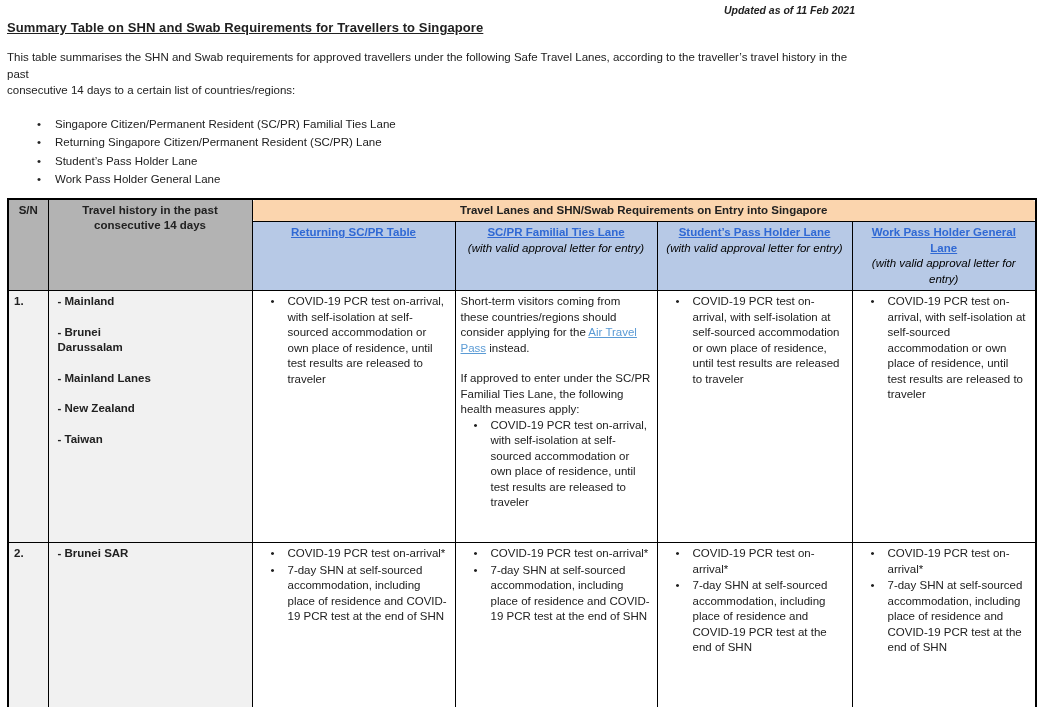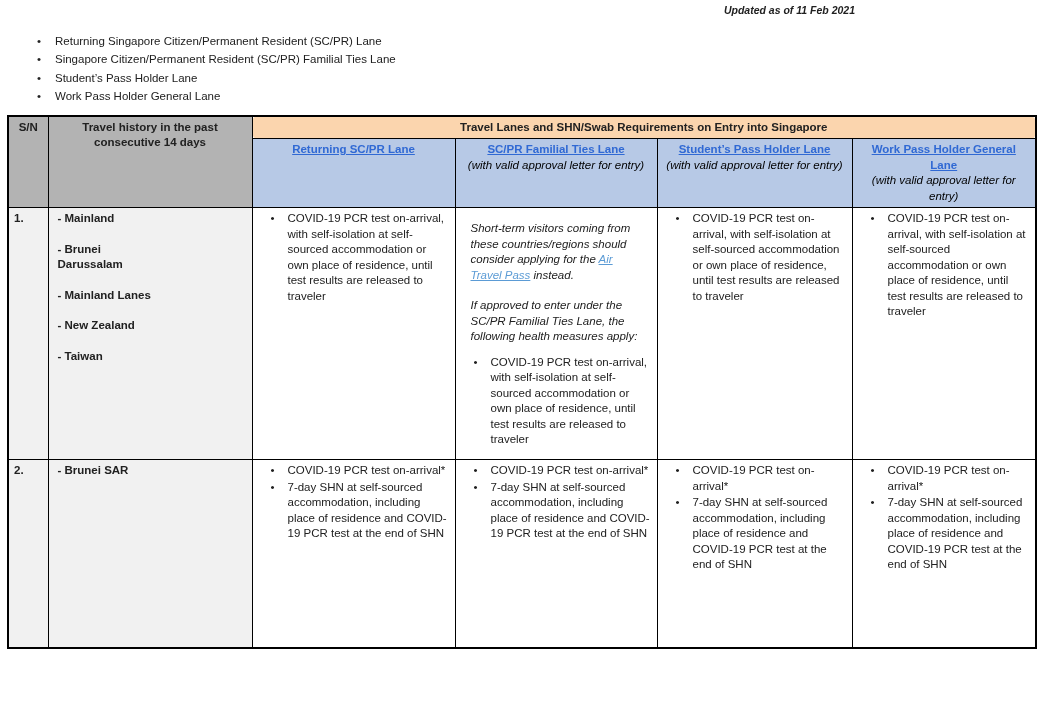--- a/index.html
+++ b/index.html
@@ -58,36 +58,39 @@
   .note{font-style:italic;font-weight:normal;color:#000;line-height:1.35;}
   td.sncell{background:var(--row-gray);font-weight:bold;padding-left:5px;}
   td.histcell{background:var(--row-gray);}
   .histitem{font-weight:bold;white-space:pre-line;margin-bottom:15px;padding-left:4px;}
   .histitem:last-child{margin-bottom:0;}
   .bi{display:flex;margin-bottom:1px;}
   .bi::before{
     content:"\2022";flex:0 0 30px;text-align:center;
   }
   .bt{flex:1 1 auto;}
-  .cellp{margin:10px;font-style:italic;}
+  .cellp{margin:0;}
   .gap{margin-top:15px;}
   a.inlink{color:var(--link-light-blue);text-decoration:underline;cursor:pointer;}
 </style>
 </head>
 <body>
 
 <div class="page">
 
   <div class="updated">Updated as of 11 Feb 2021</div>
 
-
+  <h1 class="title">Summary Table on SHN and Swab Requirements for Travellers to Singapore</h1>
+
+  <p class="intro">This table summarises the SHN and Swab requirements for approved travellers under the following Safe Travel Lanes, according to the traveller’s travel history in the past
+consecutive 14 days to a certain list of countries/regions:</p>
 
   <ul class="lanes">
+    <li>Singapore Citizen/Permanent Resident (SC/PR) Familial Ties Lane</li>
     <li>Returning Singapore Citizen/Permanent Resident (SC/PR) Lane</li>
-    <li>Singapore Citizen/Permanent Resident (SC/PR) Familial Ties Lane</li>
     <li>Student’s Pass Holder Lane</li>
     <li>Work Pass Holder General Lane</li>
   </ul>
 
   <table class="shn">
     <colgroup>
       <col style="width:40px">
         <col style="width:204px">
         <col style="width:203px">
       <col style="width:202px">
@@ -97,21 +100,21 @@
 
     <tbody>
         <tr class="hrow1">
       <th class="gray" rowspan="2">S/N</th>
       <th class="gray" rowspan="2">Travel history in the past consecutive 14 days</th>
       <th class="peach" colspan="4">Travel Lanes and SHN/Swab Requirements on Entry into Singapore</th>
     </tr>
 
     <tr class="hrow2">
       <th class="blue">
-        <a class="lanelink">Returning SC/PR Lane</a>
+        <a class="lanelink">Returning SC/PR Table</a>
       </th>
       <th class="blue">
         <a class="lanelink">SC/PR Familial Ties Lane</a>
         <div class="note">(with valid approval letter for entry)</div>
       </th>
       <th class="blue">
         <a class="lanelink">Student’s Pass Holder Lane</a>
         <div class="note">(with valid approval letter for entry)</div>
       </th>
       <th class="blue">

